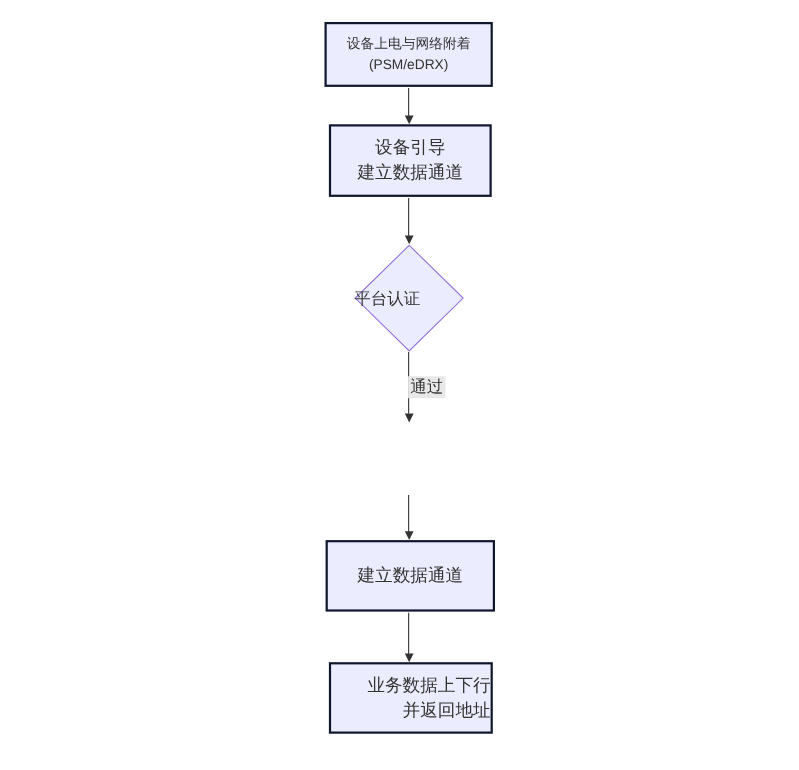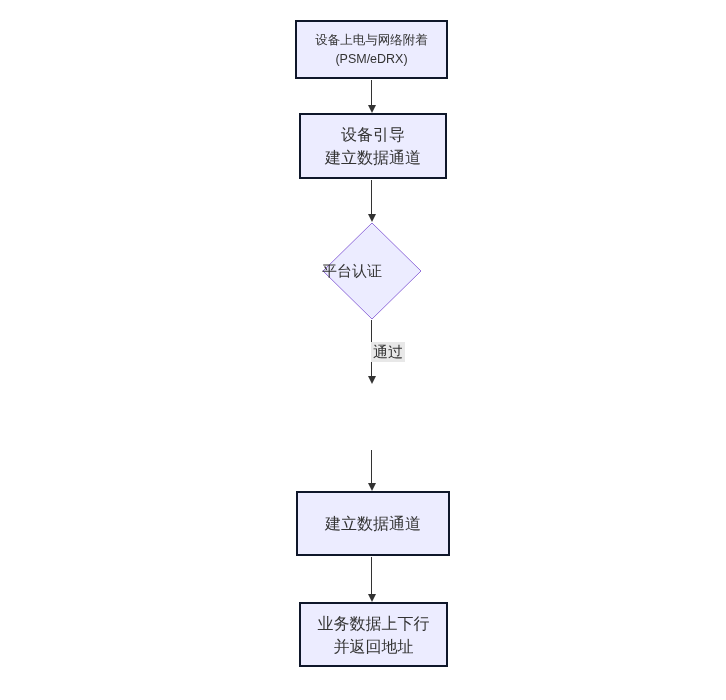--- a/index.html
+++ b/index.html
@@ -100,18 +100,18 @@
   <div class="edge-line" style="left:371px; top:450px; height:34px;"></div>
   <div class="arrowhead" style="left:368px; top:483px;"></div>
 
   <div class="node n-normal" style="left:296px; top:491px; width:154px; height:65px;">
     <div class="line">建立数据通道</div>
   </div>
 
   <div class="edge-line" style="left:371px; top:557px; height:38px;"></div>
   <div class="arrowhead" style="left:368px; top:594px;"></div>
 
-  <div class="node n-normal" style="left:299px; top:602px; width:149px; height:65px;">
+  <div class="node n-normal" style="left:299px; top:602px; width:149px; height:65px;align-items:flex-end;">
     <div class="line">业务数据上下行</div>
     <div class="line">并返回地址</div>
   </div>
 
 </div>
 
 </body></html>

